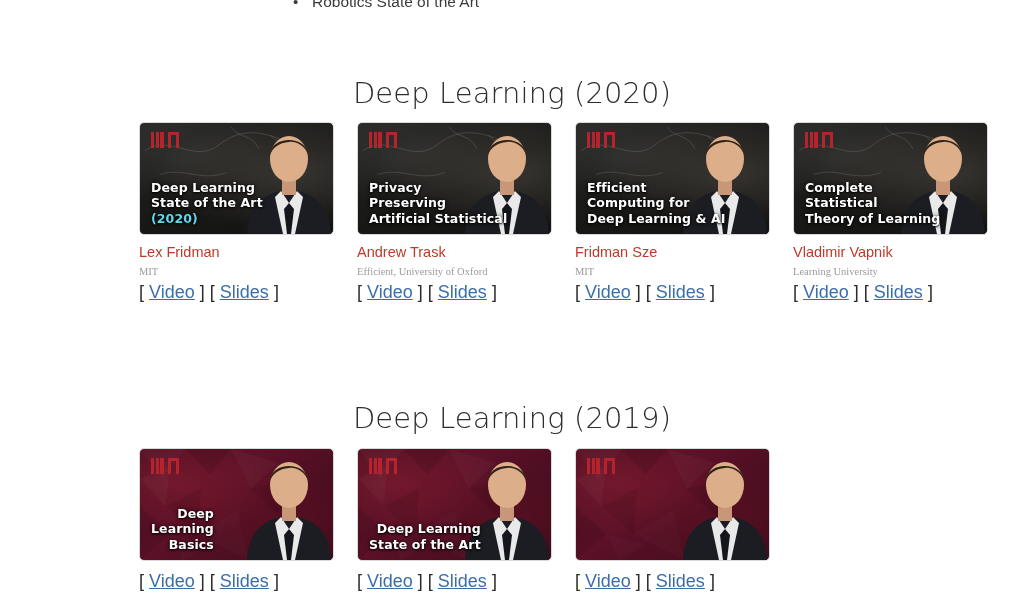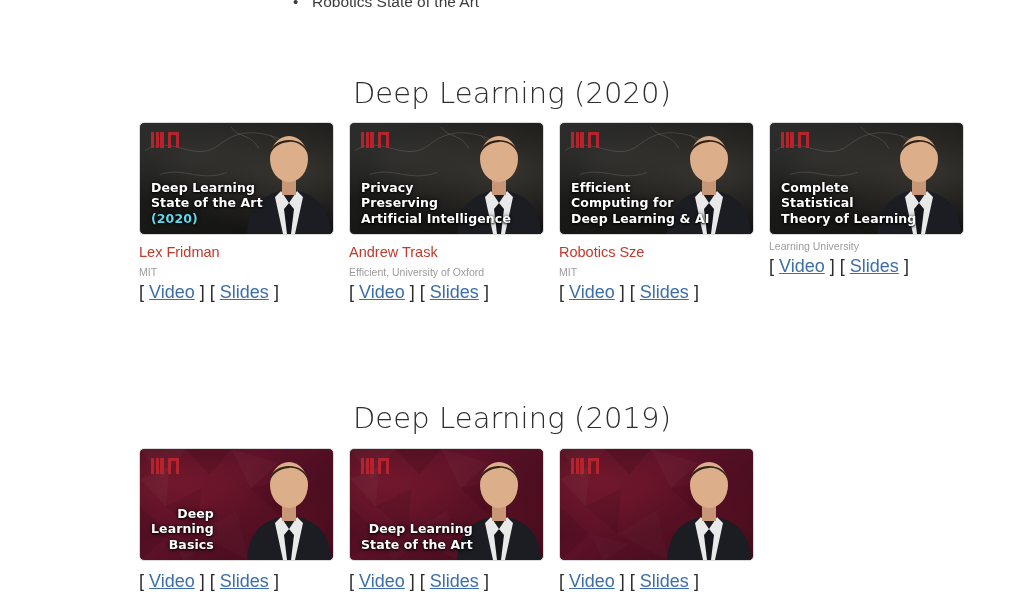--- a/index.html
+++ b/index.html
@@ -67,21 +67,21 @@
     position: absolute;
     left: 139px;
     display: flex;
     gap: 0px;
   }
   #row-2020 { top: 122px; }
   #row-2019 { top: 448px; }
 
   .card {
     width: 202px;
-    margin-right: 8px;
+    margin-right: 16px;
   }
   .card + .card { margin-left: 0px; }
 
   .thumb {
     position: relative;
     width: 195px;
     height: 113px;
     border: 1px solid #d9d9d9;
     border-radius: 5px;
     overflow: hidden;
@@ -164,20 +164,21 @@
     font-size: 14.5px;
     color: #c0392b;
     line-height: 17px;
     cursor: pointer;
   }
   .speaker-affil {
     margin-top: 4px;
     font-size: 10.5px;
     color: #9b9b9b;
     line-height: 14px;
+    font-family: Liberation Serif, serif;
   }
   .links {
     margin-top: 5px;
     font-size: 18px;
     color: #333333;
     line-height: 17px;
     white-space: nowrap;
   }
   .links a {
     color: #3b6ea8;
@@ -256,21 +257,21 @@
             <div class="mit-bar" style="height: 16px; background: rgb(181, 35, 45);"></div>
             <div class="mit-bar" style="height: 16px; background: rgb(181, 35, 45);"></div>
             <div class="mit-bar" style="height: 16px; background: rgb(181, 35, 45);"></div>
             <div class="mit-bar" style="height: 16px; margin-left: 3px; background: rgb(181, 35, 45);"></div>
             <div class="mit-bar" style="height: 16px; margin-left: 3px; background: rgb(181, 35, 45);"></div>
             <div style="position: absolute; right: 0px; top: 0px; width: 9px; height: 3.2px; background: rgb(181, 35, 45);"></div>
           </div>
           <div class="thumb-title">
             <div>Privacy</div>
             <div>Preserving</div>
-            <div>Artificial Intelligence</div>
+            <div>Artificial Statistical</div>
           </div>
         </a>
         <div class="speaker-name" style="color: rgb(192, 57, 43);">Andrew Trask</div>
         <div class="speaker-affil" style="color: rgb(155, 155, 155);">Efficient, University of Oxford</div>
         <div class="links"><span class="bracket">[</span> <a style="color: rgb(59, 110, 168);">Video</a> <span class="bracket">]</span> <span class="bracket">[</span> <a style="color: rgb(59, 110, 168);">Slides</a> <span class="bracket">]</span></div>
       </div>
       <div class="card">
         <a class="thumb chalk">
           <svg class="chalk-marks" viewBox="0 0 195 113">
             <path d="M5 28 C 30 10, 55 42, 80 22 S 130 8, 170 30" stroke="#cfcfc8" stroke-width="1" fill="none" opacity="0.5"></path>
@@ -295,21 +296,21 @@
             <div class="mit-bar" style="height: 16px; margin-left: 3px; background: rgb(181, 35, 45);"></div>
             <div class="mit-bar" style="height: 16px; margin-left: 3px; background: rgb(181, 35, 45);"></div>
             <div style="position: absolute; right: 0px; top: 0px; width: 9px; height: 3.2px; background: rgb(181, 35, 45);"></div>
           </div>
           <div class="thumb-title">
             <div>Efficient</div>
             <div>Computing for</div>
             <div>Deep Learning &amp; AI</div>
           </div>
         </a>
-        <div class="speaker-name" style="color: rgb(192, 57, 43);">Robotics Sze</div>
+        <div class="speaker-name" style="color: rgb(192, 57, 43);">Fridman Sze</div>
         <div class="speaker-affil" style="color: rgb(155, 155, 155);">MIT</div>
         <div class="links"><span class="bracket">[</span> <a style="color: rgb(59, 110, 168);">Video</a> <span class="bracket">]</span> <span class="bracket">[</span> <a style="color: rgb(59, 110, 168);">Slides</a> <span class="bracket">]</span></div>
       </div>
       <div class="card">
         <a class="thumb chalk">
           <svg class="chalk-marks" viewBox="0 0 195 113">
             <path d="M5 28 C 30 10, 55 42, 80 22 S 130 8, 170 30" stroke="#cfcfc8" stroke-width="1" fill="none" opacity="0.5"></path>
             <path d="M92 4 C 100 16, 112 10, 120 26" stroke="#cfcfc8" stroke-width="1" fill="none" opacity="0.5"></path>
             <path d="M20 52 C 45 44, 60 60, 88 50" stroke="#cfcfc8" stroke-width="1" fill="none" opacity="0.5"></path>
             <path d="M132 12 C 140 24, 150 16, 158 30" stroke="#cfcfc8" stroke-width="1" fill="none" opacity="0.5"></path>
@@ -331,20 +332,21 @@
             <div class="mit-bar" style="height: 16px; margin-left: 3px; background: rgb(181, 35, 45);"></div>
             <div class="mit-bar" style="height: 16px; margin-left: 3px; background: rgb(181, 35, 45);"></div>
             <div style="position: absolute; right: 0px; top: 0px; width: 9px; height: 3.2px; background: rgb(181, 35, 45);"></div>
           </div>
           <div class="thumb-title">
             <div>Complete</div>
             <div>Statistical</div>
             <div>Theory of Learning</div>
           </div>
         </a>
+        <div class="speaker-name" style="color: rgb(192, 57, 43);">Vladimir Vapnik</div>
         <div class="speaker-affil" style="color: rgb(155, 155, 155);">Learning University</div>
         <div class="links"><span class="bracket">[</span> <a style="color: rgb(59, 110, 168);">Video</a> <span class="bracket">]</span> <span class="bracket">[</span> <a style="color: rgb(59, 110, 168);">Slides</a> <span class="bracket">]</span></div>
       </div>
     </div>
 
   <h2 class="section-heading" id="heading-2019">Deep Learning (2019)</h2>
   <div class="card-row" id="row-2019">
       <div class="card">
         <a class="thumb maroon">
           <svg class="poly-marks" viewBox="0 0 195 113">

